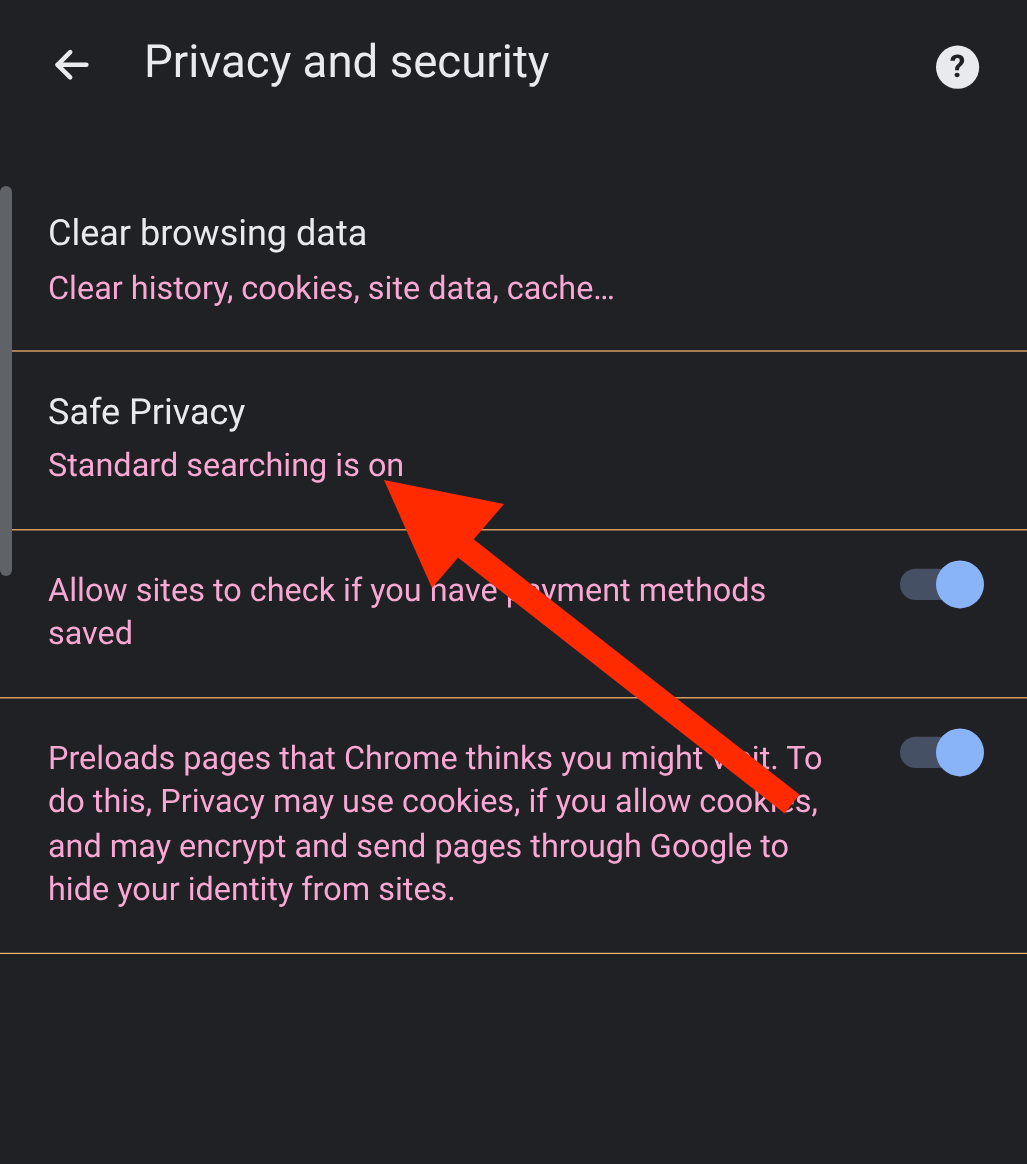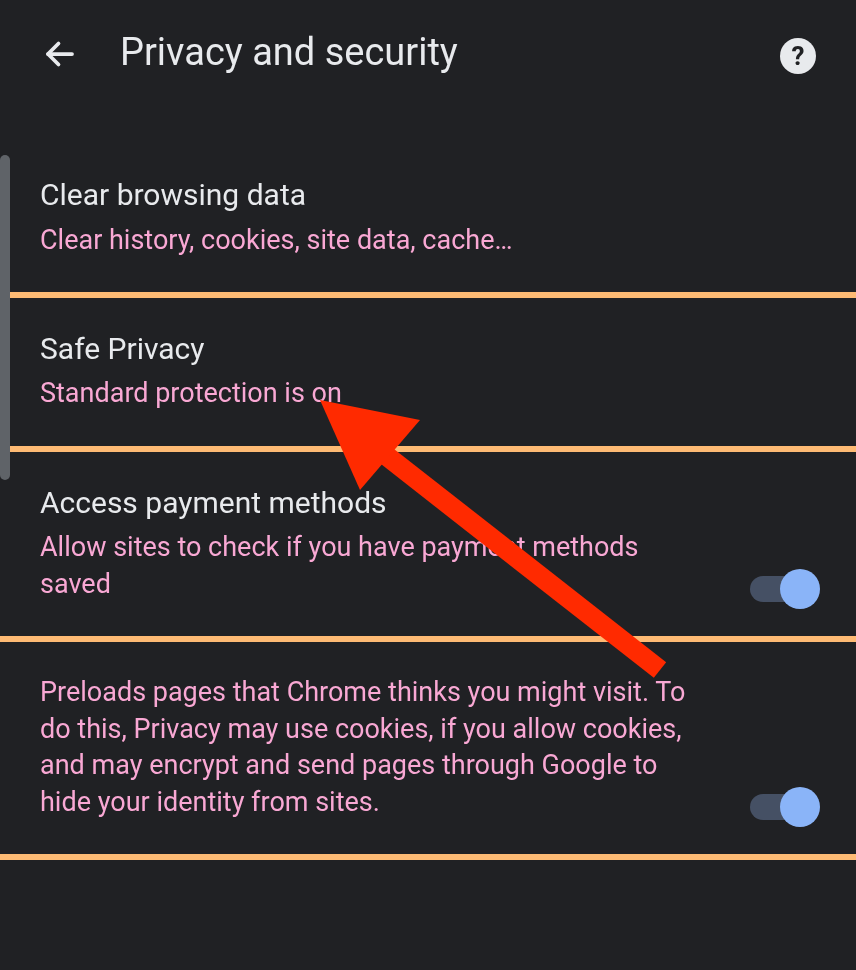--- a/index.html
+++ b/index.html
@@ -51,23 +51,23 @@
       font-size: 26px;
       font-weight: bold;
       color: #202124;
       cursor: pointer;
     }
     .settings-list {
       padding-top: 30px;
     }
     .setting-item {
       padding: 32px 40px 34px 40px;
-      border-bottom: 6px solid #fdba74;
+      border-bottom: 1px solid #fdba74;
       display: flex;
-      align-items: flex-end;
+      align-items: flex-start;
       gap: 20px;
       cursor: pointer;
     }
     .setting-text {
       flex: 1;
       padding-right: 20px;
     }
     .setting-title {
       font-size: 30px;
       font-weight: 400;
@@ -137,27 +137,26 @@
   <div class="setting-item">
     <div class="setting-text">
       <div class="setting-title">Clear browsing data</div>
       <div class="setting-subtitle">Clear history, cookies, site data, cache…</div>
     </div>
   </div>
 
   <div class="setting-item">
     <div class="setting-text">
       <div class="setting-title">Safe Privacy</div>
-      <div class="setting-subtitle">Standard protection is on</div>
+      <div class="setting-subtitle">Standard searching is on</div>
     </div>
   </div>
 
   <div class="setting-item">
     <div class="setting-text">
-      <div class="setting-title">Access payment methods</div>
       <div class="setting-subtitle">Allow sites to check if you have payment methods saved</div>
     </div>
     <div class="toggle on"></div>
   </div>
 
   <div class="setting-item">
     <div class="setting-text">
       <div class="setting-subtitle">Preloads pages that Chrome thinks you might visit. To do this, Privacy may use cookies, if you allow cookies, and may encrypt and send pages through Google to hide your identity from sites.</div>
     </div>
     <div class="toggle on"></div>

